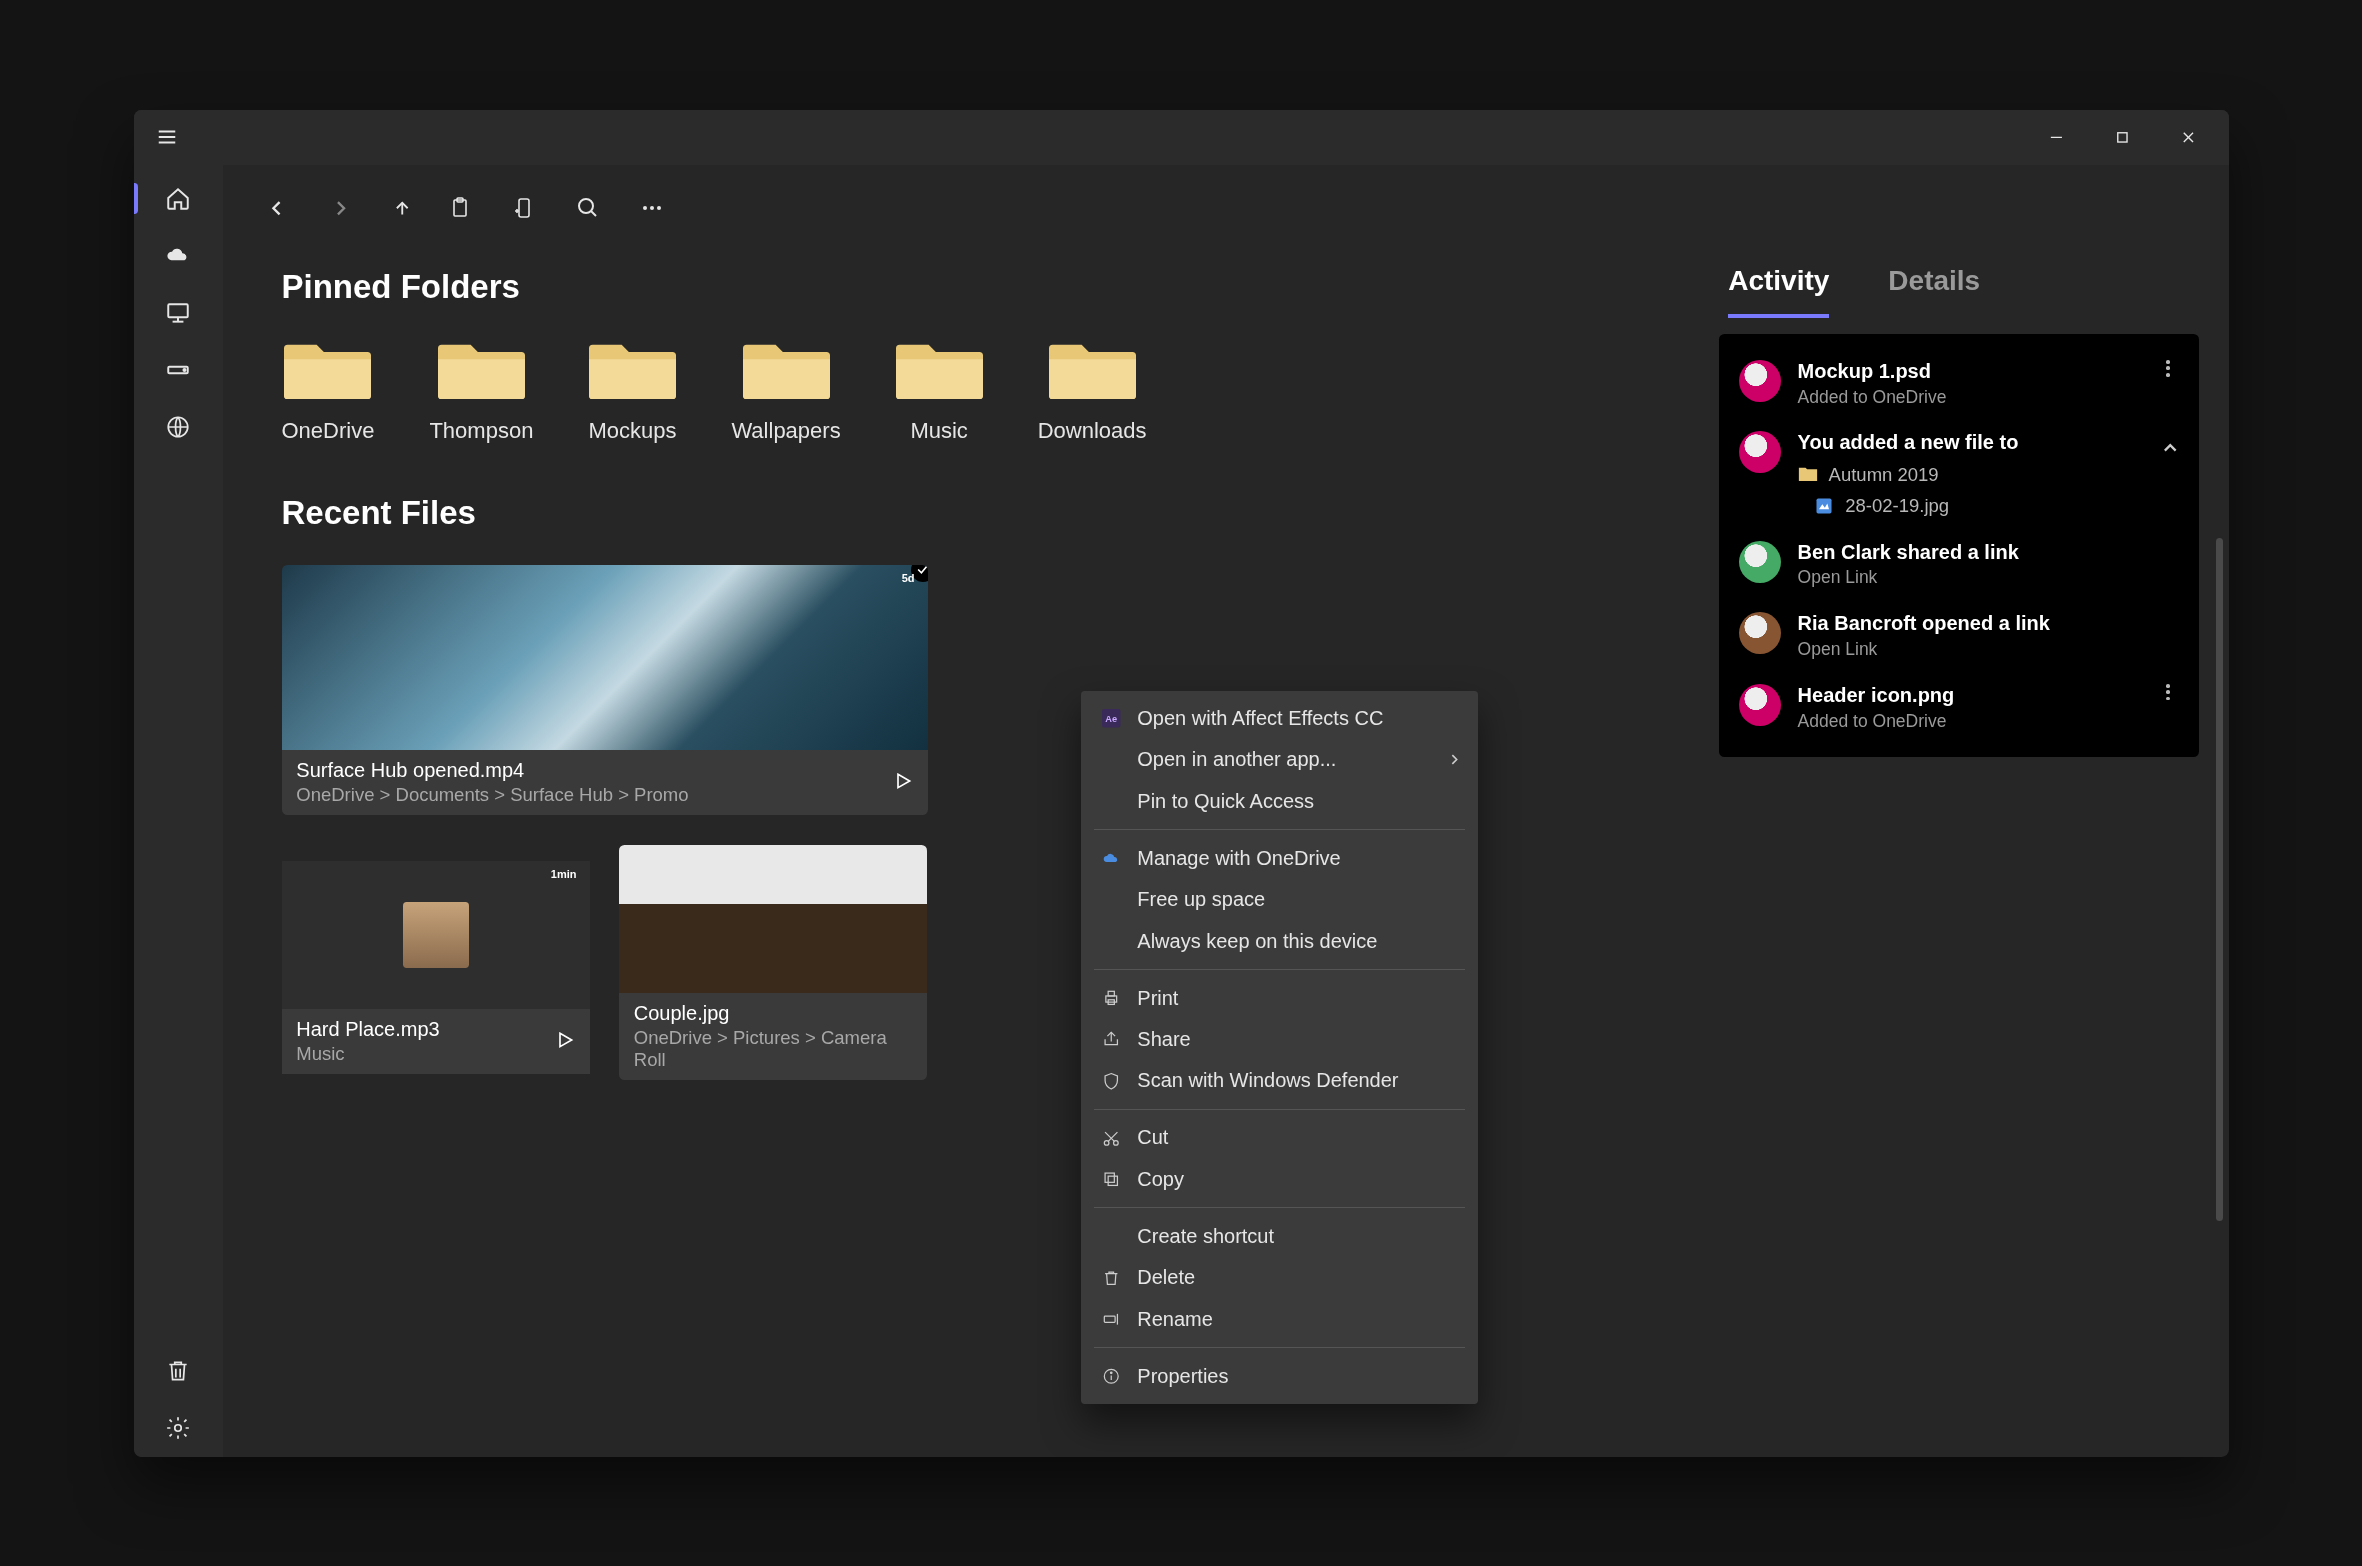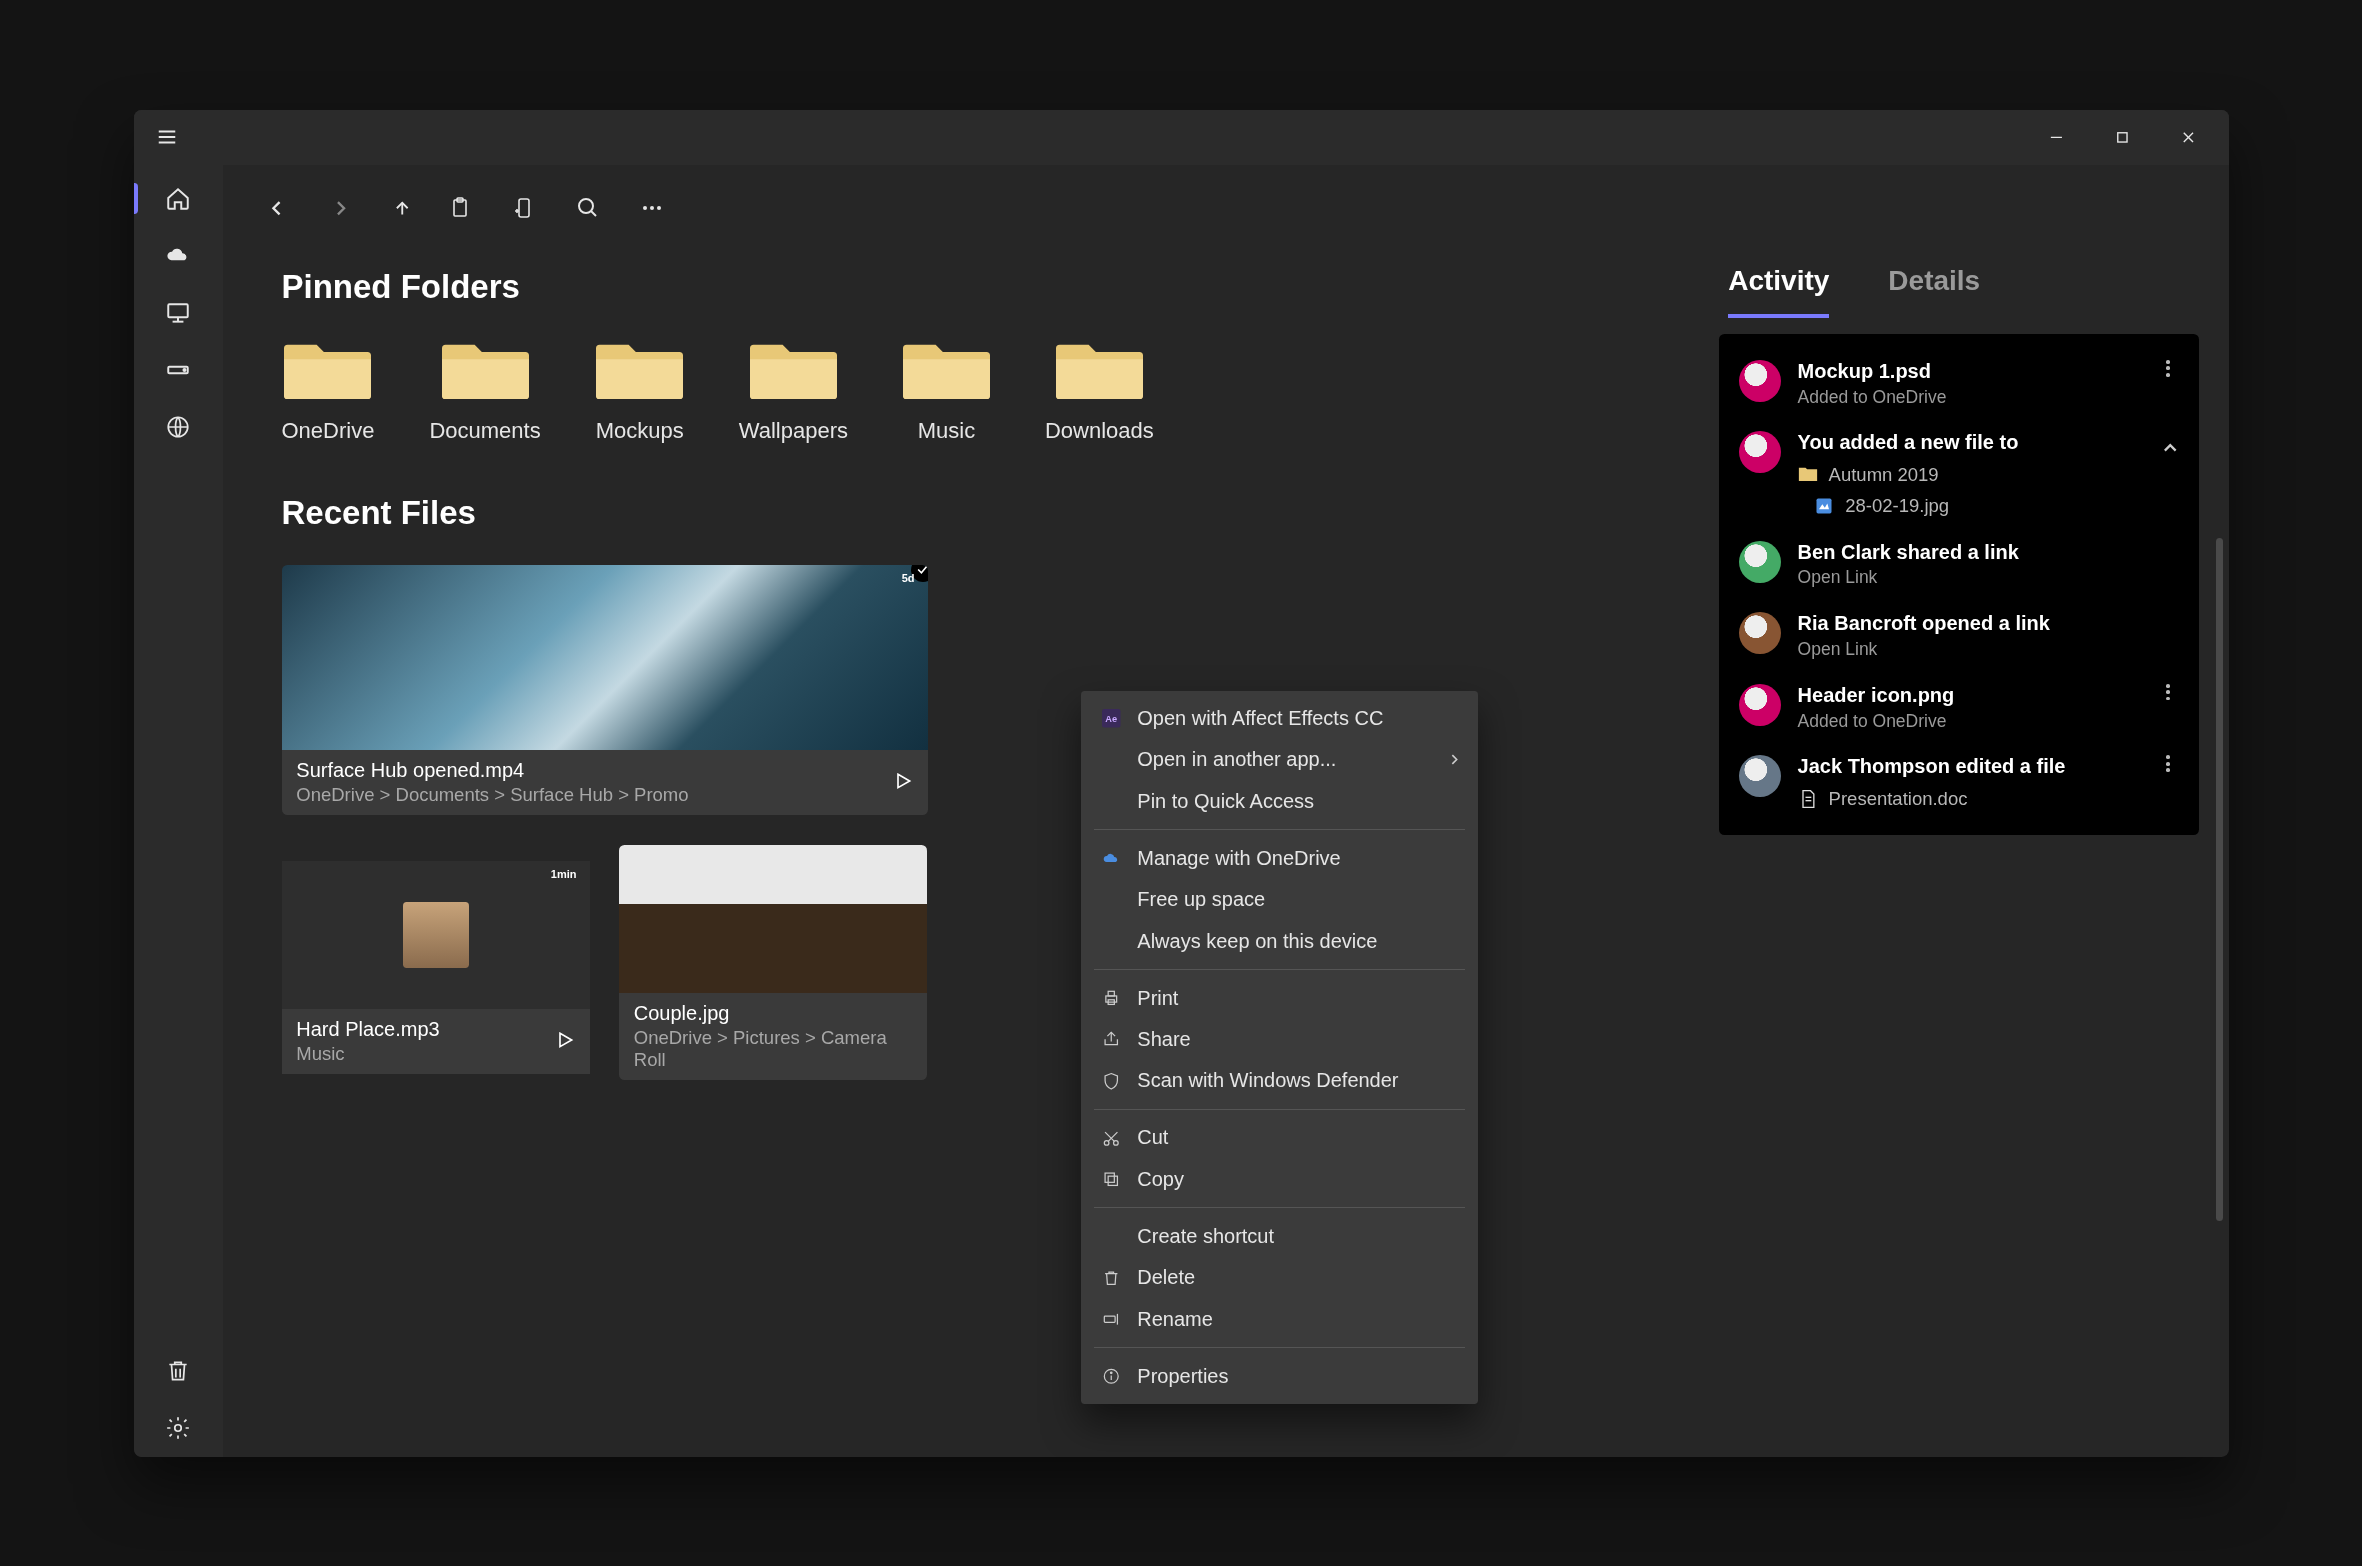--- a/index.html
+++ b/index.html
@@ -290,21 +290,21 @@
                   <path fill="#e8c877" d="M2 4h16l4 4h24a2 2 0 0 1 2 2v22a2 2 0 0 1-2 2H2a2 2 0 0 1-2-2V6a2 2 0 0 1 2-2z"></path>
                   <path fill="#f3da98" d="M0 12h48v20a2 2 0 0 1-2 2H2a2 2 0 0 1-2-2z"></path>
                 </svg>
                 <div class="folder-label">OneDrive</div>
               </div>
               <div class="folder">
                 <svg class="folder-ico" viewBox="0 0 48 36">
                   <path fill="#e8c877" d="M2 4h16l4 4h24a2 2 0 0 1 2 2v22a2 2 0 0 1-2 2H2a2 2 0 0 1-2-2V6a2 2 0 0 1 2-2z"></path>
                   <path fill="#f3da98" d="M0 12h48v20a2 2 0 0 1-2 2H2a2 2 0 0 1-2-2z"></path>
                 </svg>
-                <div class="folder-label">Documents</div>
+                <div class="folder-label">Thompson</div>
               </div>
               <div class="folder">
                 <svg class="folder-ico" viewBox="0 0 48 36">
                   <path fill="#e8c877" d="M2 4h16l4 4h24a2 2 0 0 1 2 2v22a2 2 0 0 1-2 2H2a2 2 0 0 1-2-2V6a2 2 0 0 1 2-2z"></path>
                   <path fill="#f3da98" d="M0 12h48v20a2 2 0 0 1-2 2H2a2 2 0 0 1-2-2z"></path>
                 </svg>
                 <div class="folder-label">Mockups</div>
               </div>
               <div class="folder">
                 <svg class="folder-ico" viewBox="0 0 48 36">
@@ -446,39 +446,20 @@
                 <div class="act-text">
                   <div class="act-title">Header icon.png</div>
                   <div class="act-sub">Added to OneDrive</div>
                 </div>
                 <div class="act-dots">
                   <span></span>
                   <span></span>
                   <span></span>
                 </div>
               </div>
-              <div class="act-item">
-                <div class="avatar" style="background:radial-gradient(circle at 40% 35%, #eee 0 30%, #678 31% 100%)"></div>
-                <div class="act-text">
-                  <div class="act-title">Jack Thompson edited a file</div>
-                  <div class="act-subrow">
-                    <svg class="mini-file" viewBox="0 0 24 24" fill="none" stroke="#ddd" stroke-width="1.6">
-                      <path d="M6 2h9l4 4v16H6z"></path>
-                      <line x1="9" y1="10" x2="16" y2="10"></line>
-                      <line x1="9" y1="14" x2="16" y2="14"></line>
-                    </svg>
-                    <span class="label">Presentation.doc</span>
-                  </div>
-                </div>
-                <div class="act-dots">
-                  <span></span>
-                  <span></span>
-                  <span></span>
-                </div>
-              </div>
             </div>
         </div>
 
         <div class="vscroll"></div>
       </div>
     </div>
   </div>
 
   <div class="context-menu" id="context-menu">
       <div class="ctx-item">

